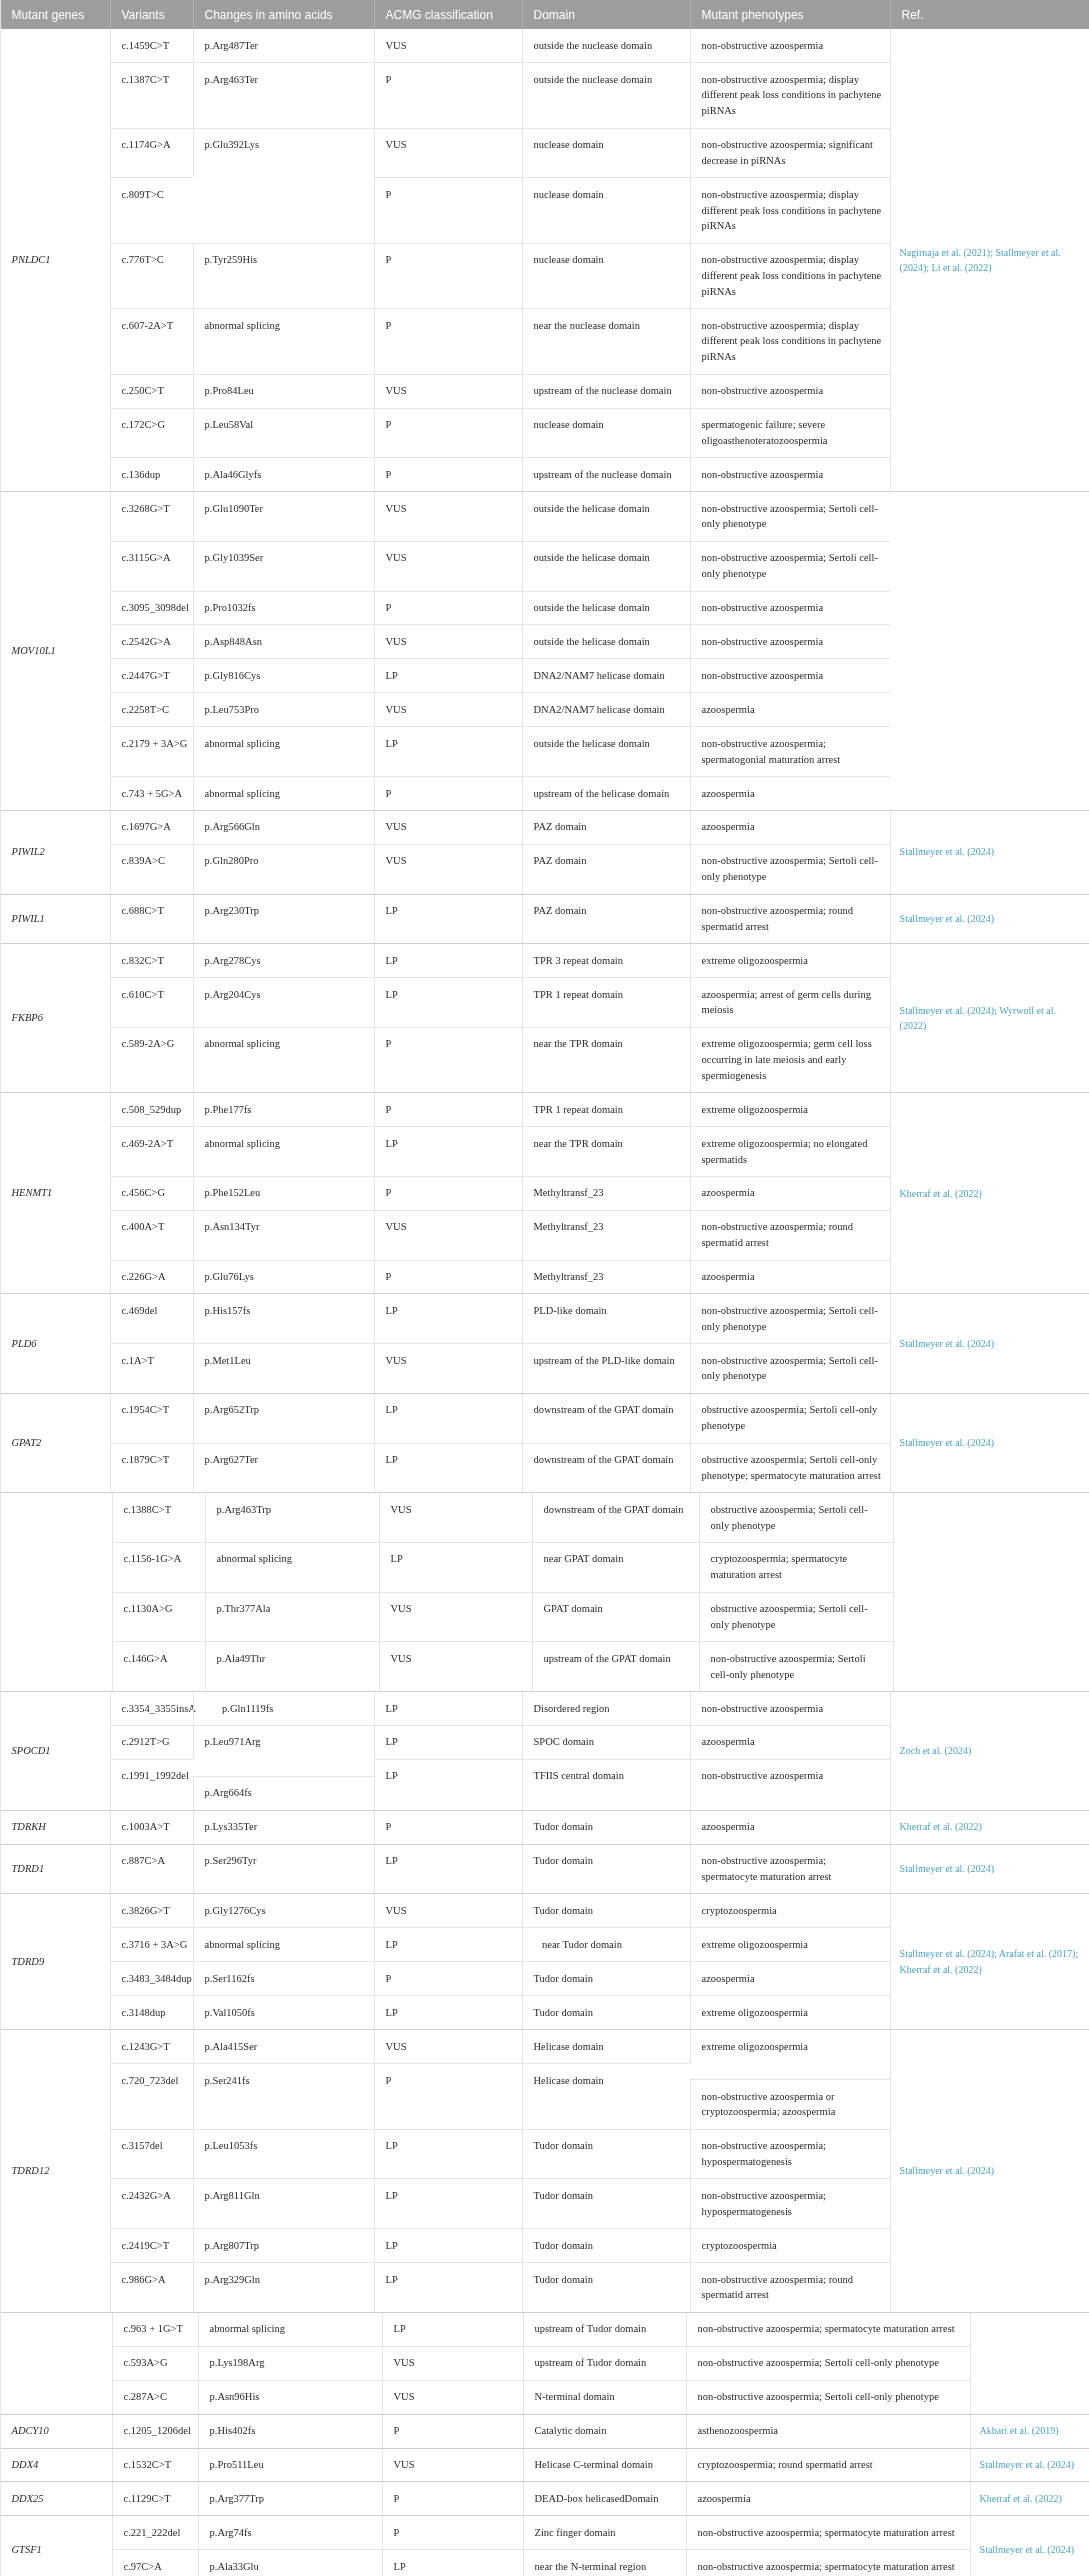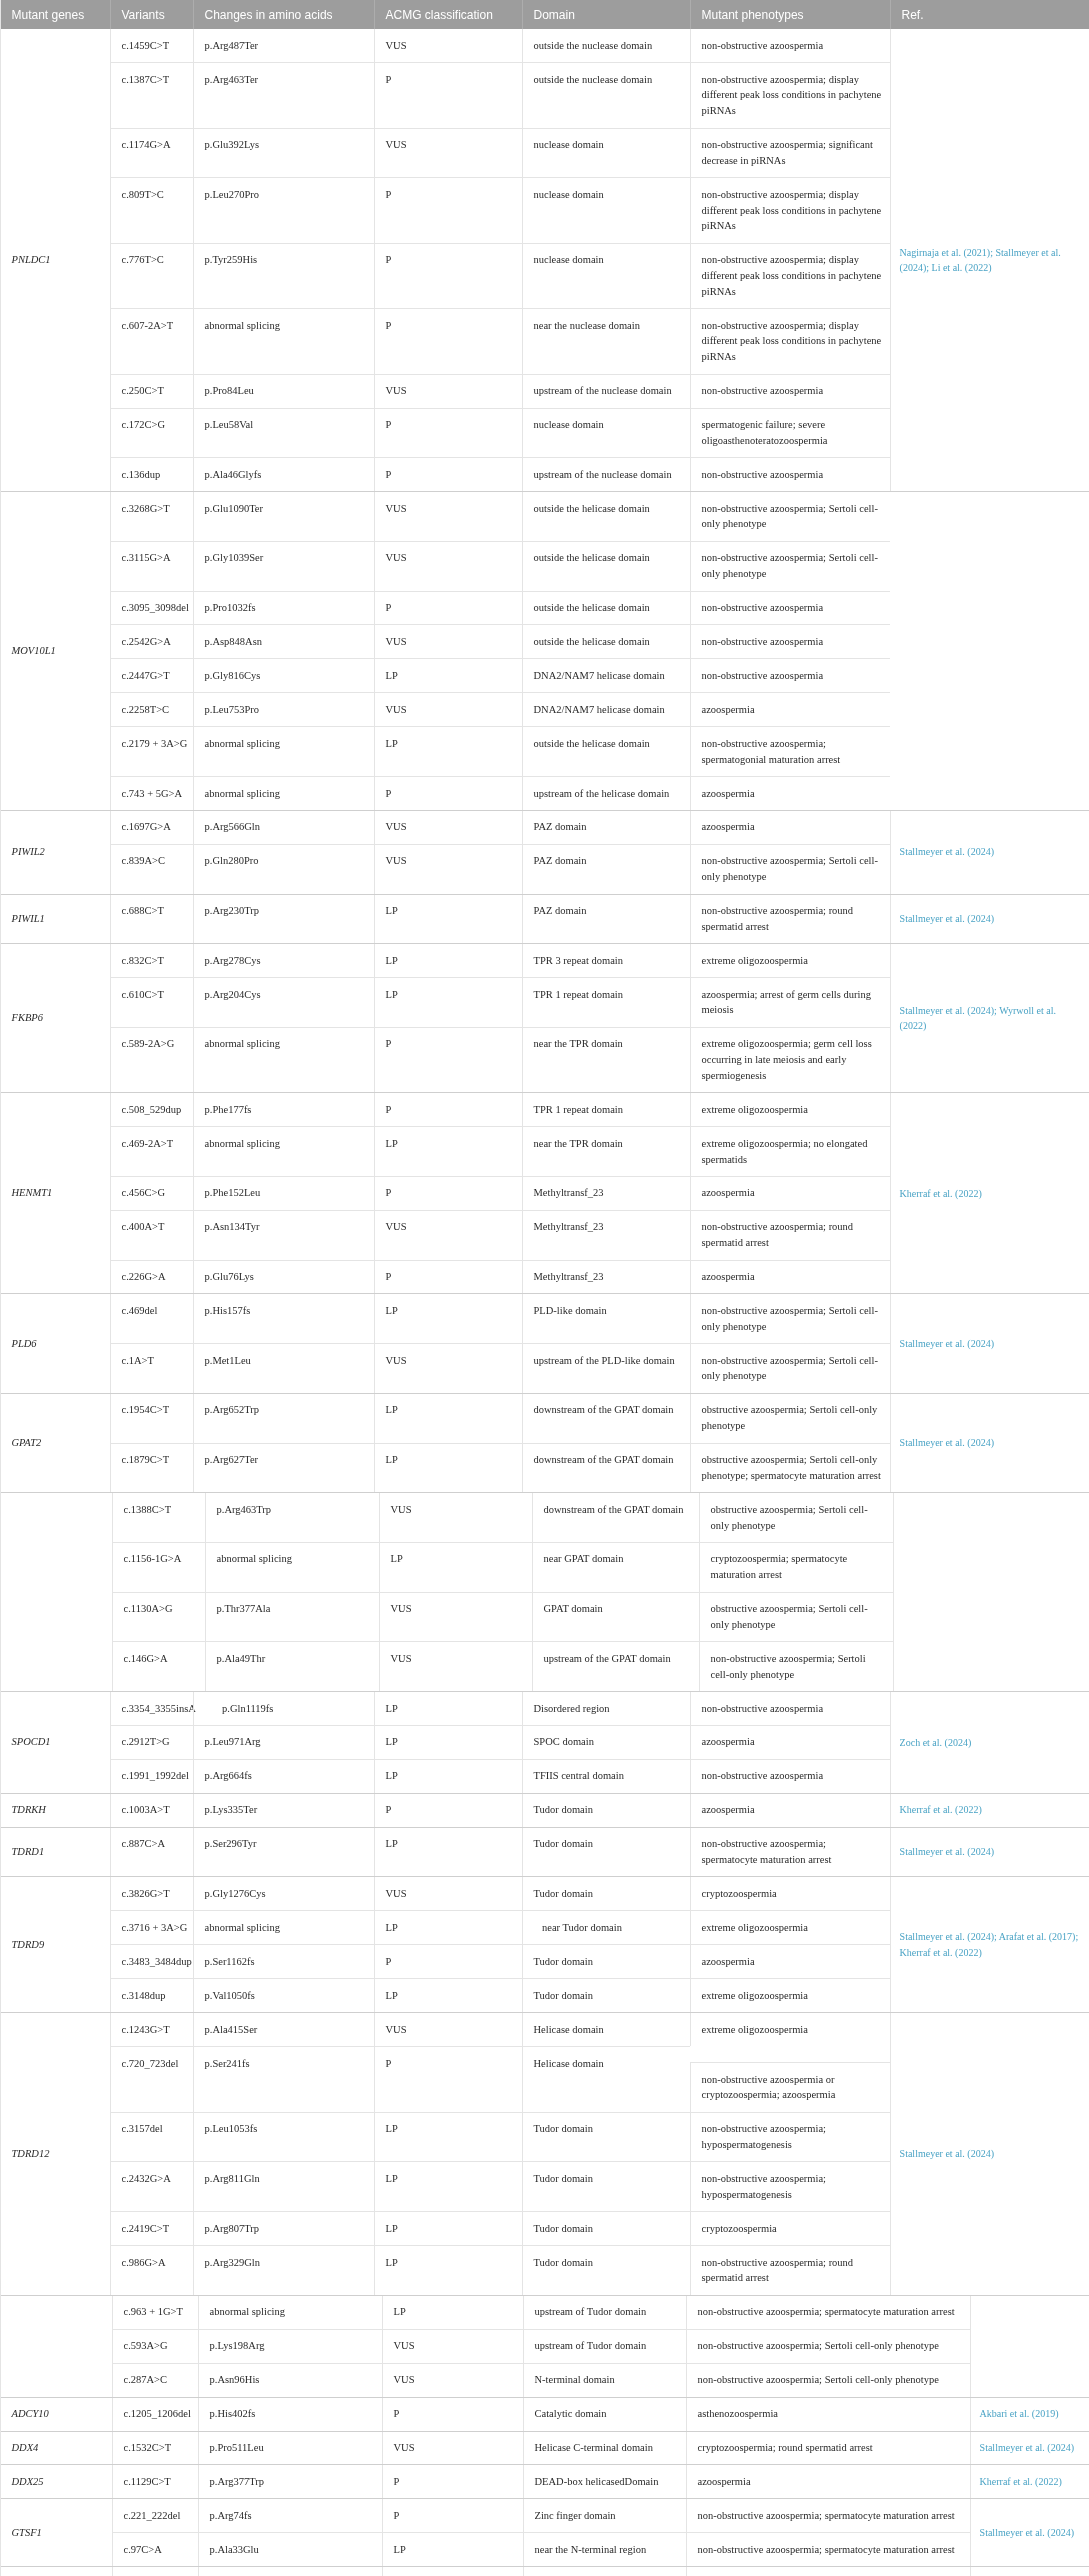--- a/index.html
+++ b/index.html
@@ -46,21 +46,20 @@
         <div class="cell amino-acid-change-cell rt" style="grid-area: 2 / 3;">p.Arg463Ter</div>
         <div class="cell acmg-cell rt" style="grid-area: 2 / 4;">P</div>
         <div class="cell domain-cell rt" style="grid-area: 2 / 5;">outside the nuclease domain</div>
         <div class="cell phenotype-cell rt" style="grid-area: 2 / 6;">non-obstructive azoospermia; display different peak loss conditions in pachytene piRNAs</div>
         <div class="cell variant-cell rt" style="grid-area: 3 / 2;">c.1174G&gt;A</div>
         <div class="cell amino-acid-change-cell rt" style="grid-area: 3 / 3;">p.Glu392Lys</div>
         <div class="cell acmg-cell rt" style="grid-area: 3 / 4;">VUS</div>
         <div class="cell domain-cell rt" style="grid-area: 3 / 5;">nuclease domain</div>
         <div class="cell phenotype-cell rt" style="grid-area: 3 / 6;">non-obstructive azoospermia; significant decrease in piRNAs</div>
         <div class="cell variant-cell rt" style="grid-area: 4 / 2;">c.809T&gt;C</div>
-        <div class="cell amino-acid-change-cell rt" style="grid-area: 4 / 3;">p.Leu270Pro</div>
         <div class="cell acmg-cell rt" style="grid-area: 4 / 4;">P</div>
         <div class="cell domain-cell rt" style="grid-area: 4 / 5;">nuclease domain</div>
         <div class="cell phenotype-cell rt" style="grid-area: 4 / 6;">non-obstructive azoospermia; display different peak loss conditions in pachytene piRNAs</div>
         <div class="cell variant-cell rt" style="grid-area: 5 / 2;">c.776T&gt;C</div>
         <div class="cell amino-acid-change-cell rt" style="grid-area: 5 / 3;">p.Tyr259His</div>
         <div class="cell acmg-cell rt" style="grid-area: 5 / 4;">P</div>
         <div class="cell domain-cell rt" style="grid-area: 5 / 5;">nuclease domain</div>
         <div class="cell phenotype-cell rt" style="grid-area: 5 / 6;">non-obstructive azoospermia; display different peak loss conditions in pachytene piRNAs</div>
         <div class="cell variant-cell rt" style="grid-area: 6 / 2;">c.607-2A&gt;T</div>
         <div class="cell amino-acid-change-cell rt" style="grid-area: 6 / 3;">abnormal splicing</div>
@@ -272,21 +271,21 @@
         <div class="cell amino-acid-change-cell" style="grid-area: 1 / 3; padding-left: 28px;">p.Gln1119fs</div>
         <div class="cell acmg-cell" style="grid-area: 1 / 4;">LP</div>
         <div class="cell domain-cell" style="grid-area: 1 / 5;">Disordered region</div>
         <div class="cell phenotype-cell" style="grid-area: 1 / 6;">non-obstructive azoospermia</div>
         <div class="cell variant-cell rt" style="grid-area: 2 / 2;">c.2912T&gt;G</div>
         <div class="cell amino-acid-change-cell rt" style="grid-area: 2 / 3;">p.Leu971Arg</div>
         <div class="cell acmg-cell rt" style="grid-area: 2 / 4;">LP</div>
         <div class="cell domain-cell rt" style="grid-area: 2 / 5;">SPOC domain</div>
         <div class="cell phenotype-cell rt" style="grid-area: 2 / 6;">azoospermia</div>
         <div class="cell variant-cell rt" style="grid-area: 3 / 2;">c.1991_1992del</div>
-        <div class="cell amino-acid-change-cell rt" style="grid-area: 3 / 3;">p.Arg664fs</div>
+        <div class="cell amino-acid-change-cell rt" style="grid-area: 3 / 3; margin-top: 17px;">p.Arg664fs</div>
         <div class="cell acmg-cell rt" style="grid-area: 3 / 4;">LP</div>
         <div class="cell domain-cell rt" style="grid-area: 3 / 5;">TFIIS central domain</div>
         <div class="cell phenotype-cell rt" style="grid-area: 3 / 6;">non-obstructive azoospermia</div>
         <div class="ref-cell" style="grid-row: 1 / span 3;">
           <span class="ref-inner"><span class="citation-link">Zoch et al. (2024)</span></span>
         </div>
       </div>
       <div class="gene-section layout-A">
         <div class="cell gene-cell" style="grid-row: 1 / span 1;">TDRKH</div>
         <div class="cell variant-cell" style="grid-area: 1 / 2;">c.1003A&gt;T</div>

